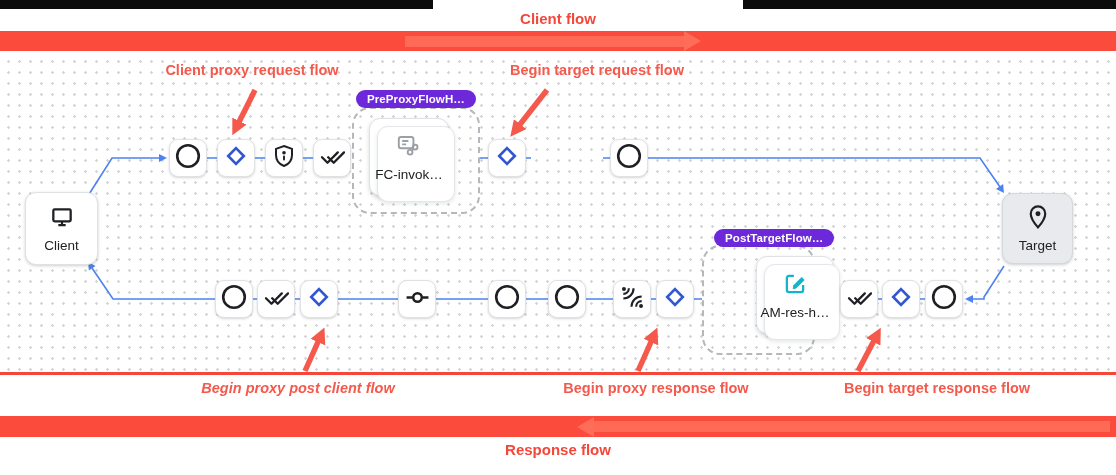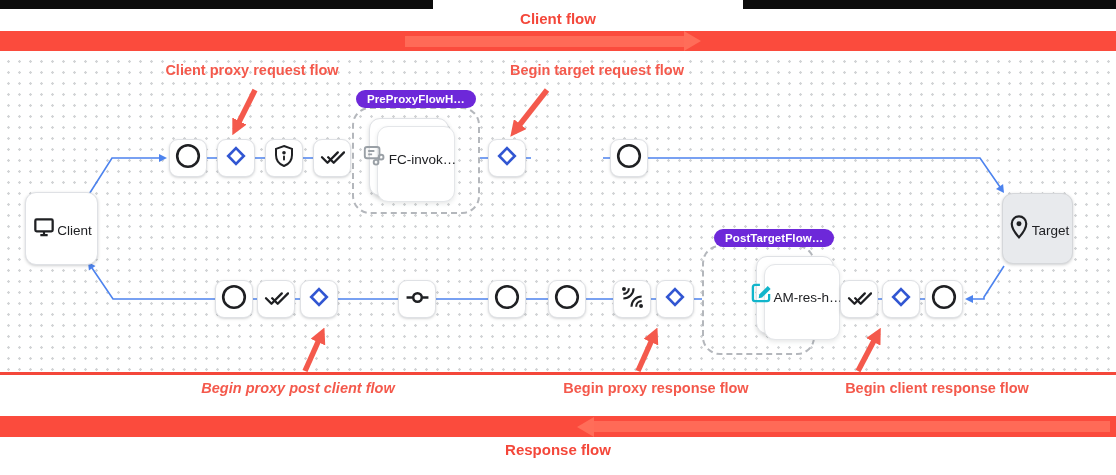--- a/index.html
+++ b/index.html
@@ -21,21 +21,21 @@
     background-size:11px 11px;background-position:3px 4px;z-index:0;}
 
   svg.blue-net{position:absolute;left:0;top:0;z-index:1;pointer-events:none;}
   svg.red-notes{position:absolute;left:0;top:0;z-index:7;pointer-events:none;}
 
   
   .node{position:absolute;width:38px;height:38px;background:#fff;border:1px solid #dfe1e5;
     border-radius:9px;display:flex;align-items:center;justify-content:center;z-index:2;
     box-shadow:0 1px 2.5px rgba(60,64,67,.22);box-sizing:border-box;}
   .node-lg{position:absolute;background:#fff;border:1px solid #dfe1e5;border-radius:11px;
-    display:flex;flex-direction:row;align-items:center;justify-content:center;z-index:2;
+    display:flex;flex-direction:column;align-items:center;justify-content:center;z-index:2;
     box-shadow:0 1px 3px rgba(60,64,67,.25);box-sizing:border-box;}
   .node-lg .lbl{font-size:13.5px;color:#202124;margin-top:4px;white-space:nowrap;}
   .node-grey{background:#e8eaed;border-color:#d5d7da;}
   .stackcard{box-shadow:0 2px 4px rgba(60,64,67,.2);}
   .stackcard::after{content:"";position:absolute;left:7px;top:7px;width:100%;height:100%;
     background:#fff;border:1px solid #e4e6e9;border-radius:11px;z-index:-1;
     box-shadow:0 2px 4px rgba(60,64,67,.12);box-sizing:border-box;}
 
   .group{position:absolute;border:2px dashed #b4b7bc;border-radius:18px;z-index:1;box-sizing:border-box;}
   .badge{position:absolute;background:#6d28d9;color:#fff;font-weight:bold;font-size:11.5px;
@@ -252,21 +252,21 @@
       <path d="M305 371 L322 333" marker-end="url(#rh)"></path>
       <path d="M638 371 L655 333" marker-end="url(#rh)"></path>
       <path d="M858 371 L878 333" marker-end="url(#rh)"></path>
     </g>
   </svg>
 
   <div class="annot" style="left:252px;top:62px;">Client proxy request flow</div>
   <div class="annot" style="left:597px;top:62px;">Begin target request flow</div>
   <div class="annot" style="left:298px;top:380px;font-style:italic;">Begin proxy post client flow</div>
   <div class="annot" style="left:656px;top:380px;">Begin proxy response flow</div>
-  <div class="annot" style="left:937px;top:380px;">Begin client response flow</div>
+  <div class="annot" style="left:937px;top:380px;">Begin target response flow</div>
 
   <div class="redline" style="top:372px;"></div>
   <div class="redbar" style="top:416px;height:21px;">
     <div class="abody" style="left:594px;top:5px;width:516px;height:11px;"></div>
     <div class="ahead" style="left:577px;top:0.5px;border-top:10px solid transparent;border-bottom:10px solid transparent;border-right:17px solid #ff6d59;"></div>
   </div>
   <div class="flow-banner-label" style="left:558px;top:441px;">Response flow</div>
 
 </div>
 

